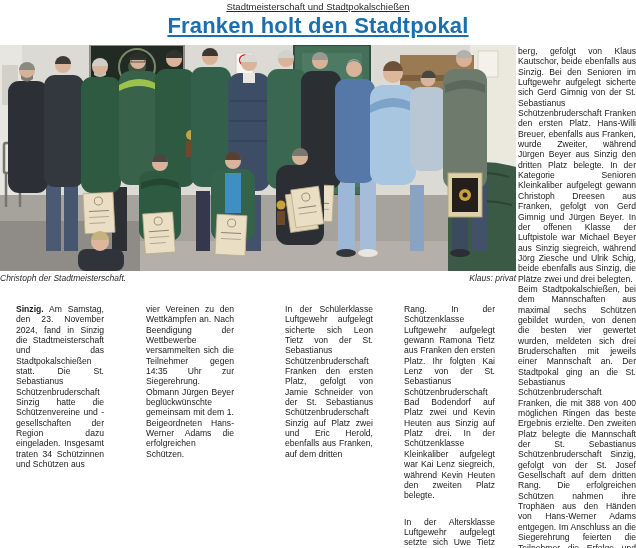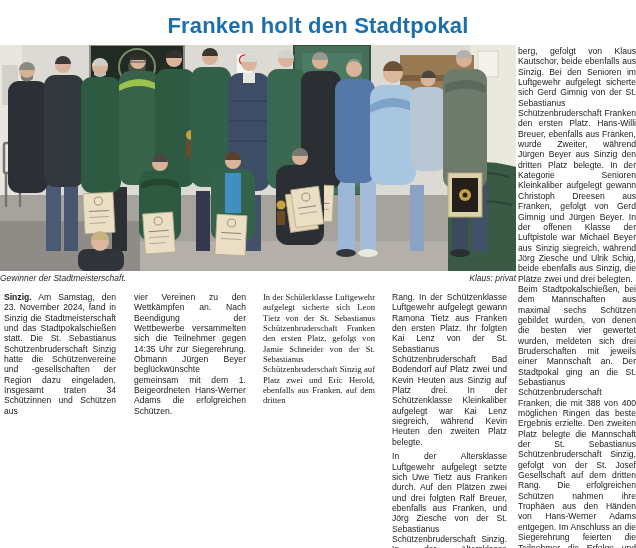--- a/index.html
+++ b/index.html
@@ -13,53 +13,56 @@
 
   .kicker {
     position:absolute; top:1px; left:0; width:100%;
     text-align:center; font-size:9.5px; color:#2b2b2b;
   }
   .kicker span { text-decoration:underline; text-underline-offset:1px; }
 
   .headline {
     position:absolute; top:13px; left:0; width:100%;
     text-align:center; font-size:22px; font-weight:bold;
-    color:var(--title,#1c6fae); letter-spacing:0.2px;
+    color:var(--title,#1c6fae); letter-spacing:0.2px;text-decoration:underline;
   }
 
   .photo-wrap { position:absolute; top:45px; left:0; width:516px; height:226px; background:#d9d7d1; }
   .photo-wrap svg { display:block; width:516px; height:226px; }
 
   .caption-row {
     position:absolute; top:273px; left:0; width:516px;
     display:flex; justify-content:space-between;
     font-size:8.5px; font-style:italic; color:#2a2a2a;
   }
 
   .col {
     position:absolute; top:288px; width:120px;
     font-size:8.6px; line-height:10.35px;
     text-align:justify; color:#1a1a1a;
     hyphens:auto; -webkit-hyphens:auto;
   }
-  .col p { margin:4px; }
+  .col p { margin:16px; }
   #col1 { left:0; }
   #col2 { left:130px; }
-  #col3 { left:259px;font-family:Liberation Serif, serif; }
+  #col3 { left:269px; }
   #col4 { left:388px; width:123px; }
   #col5 { position:absolute; left:518px; top:46px; width:118px;
           font-size:8.6px; line-height:10.35px; text-align:justify;
           hyphens:auto; -webkit-hyphens:auto; }
   .dateline { font-weight:bold; }
 </style>
 </head>
 <body>
 
 <div class="page">
 
+  <div class="kicker">
+    <span>Stadtmeisterschaft und Stadtpokalschießen</span>
+  </div>
 
   <h1 class="headline">Franken holt den Stadtpokal</h1>
 
   <div class="photo-wrap">
     <svg viewBox="0 0 516 226" xmlns="http://www.w3.org/2000/svg">
 
       <rect x="0" y="0" width="516" height="226" fill="#dcdad4"></rect>
       <rect x="470" y="0" width="46" height="226" fill="#ebe8dd"></rect>
       <rect x="0" y="0" width="22" height="170" fill="#e8e6e0"></rect>
       <rect x="2" y="20" width="16" height="40" fill="#d2d0c8"></rect>
@@ -250,21 +253,21 @@
         </g>
 
         <rect x="78" y="204" width="46" height="22" rx="8" fill="#30343a"></rect>
         <circle cx="100" cy="197" r="9" fill="#dcb79c"></circle>
         <path d="M91,195 a9,9 0 0 1 18,0 z" fill="#c6b27e"></path>
       </g>
     </svg>
   </div>
 
   <div class="caption-row">
-    <span>Gewinner der Stadtmeisterschaft.</span>
+    <span>Christoph der Stadtmeisterschaft.</span>
     <span>Klaus: privat</span>
   </div>
 
   <div class="col" id="col1">
     <p><span class="dateline">Sinzig.</span> <span>Am Samstag, den 23. November 2024, fand in Sinzig die Stadtmeisterschaft und das Stadtpokalschießen statt. Die St. Sebastianus Schützenbruderschaft Sinzig hatte die Schützenvereine und -gesellschaften der Region dazu eingeladen. Insgesamt traten 34 Schützinnen und Schützen aus</span></p>
   </div>
 
   <div class="col" id="col2">
     <p>vier Vereinen zu den Wettkämpfen an. Nach Beendigung der Wettbewerbe versammelten sich die Teilnehmer gegen 14:35 Uhr zur Siegerehrung. Obmann Jürgen Beyer beglückwünschte gemeinsam mit dem 1. Beigeordneten Hans-Werner Adams die erfolgreichen Schützen.</p>
   </div>

